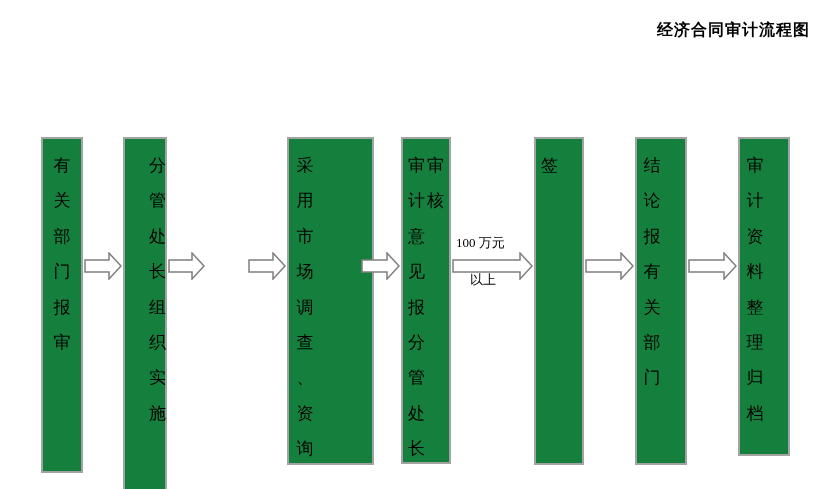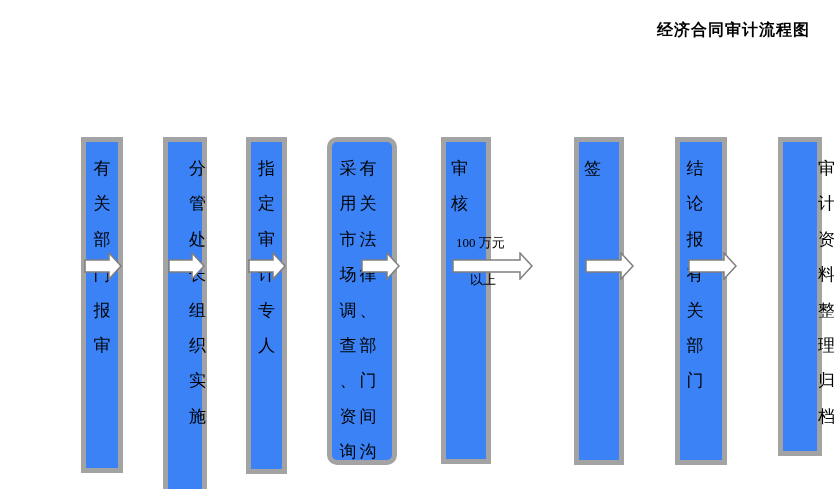--- a/index.html
+++ b/index.html
@@ -18,23 +18,22 @@
     width: 810px;
     text-align: right;
     font-size: 16px;
     font-weight: bold;
     color: #000000;
     letter-spacing: 1px;
   }
   .box {
     position: absolute;
     box-sizing: border-box;
-    border: 5px solid #a3a3a3;
-    background: #3b82f6;
-    margin-left: 40px;
+    border: 2px solid #a3a3a3;
+    background: #15803d;
   }
   .cols {
     display: flex;
     padding-top: 9px;
   }
   .box.center .cols { justify-content: center; }
   .box.padl .cols { padding-left: 6px; }
   .box.padl4 .cols { padding-left: 4px; }
   .vcol {
     font-size: 17px;
@@ -70,52 +69,47 @@
       <div class="vcol w18">有关部门报审</div>
     </div>
   </div>
 
   <div class="box center" style="left:123px; top:137px; width:44px; height:422px;padding-left:25px;">
     <div class="cols">
       <div class="vcol w18">分管处长组织实施</div>
     </div>
   </div>
 
-  <div class="box center" style="left:206px; top:137px; width:41px; height:337px;">
-    <div class="cols">
-      <div class="vcol w18">指定审计专人</div>
-    </div>
-  </div>
 
-  <div class="box padl" style="left:287px; top:137px; width:70px; height:328px;border-radius:10px;">
+  <div class="box padl" style="left:287px; top:137px; width:87px; height:328px;">
     <div class="cols">
       <div class="vcol w20">采用市场调查、资询</div>
-      <div class="vcol w20">有关法律、部门间沟</div>
     </div>
   </div>
 
   <div class="box padl4" style="left:401px; top:137px; width:50px; height:327px;">
     <div class="cols">
+      <div class="vcol w19">审计意见报分管处长</div>
       <div class="vcol w19">审核</div>
     </div>
   </div>
 
   <div class="box padl4" style="left:534px; top:137px; width:50px; height:328px;">
     <div class="cols">
       <div class="vcol w19">签</div>
     </div>
   </div>
 
   <div class="box padl" style="left:635px; top:137px; width:52px; height:328px;">
     <div class="cols">
       <div class="vcol w18">结论报有关部门</div>
     </div>
   </div>
 
-  <div class="box padl" style="left:738px; top:137px; width:44px; height:319px;padding-left:29px;">
+  <div class="box padl" style="left:738px; top:137px; width:52px; height:319px;">
     <div class="cols">
       <div class="vcol w18">审计资料整理归档</div>
     </div>
   </div>
 
   <div class="arrow" style="left:84px; top:252px;">
     <svg width="38" height="28" viewBox="0 0 38 28">
       <polygon points="1,8 25,8 25,1 37,14 25,27 25,20 1,20" fill="#ffffff" stroke="#7f7f7f" stroke-width="1.5"></polygon>
     </svg>
   </div>

